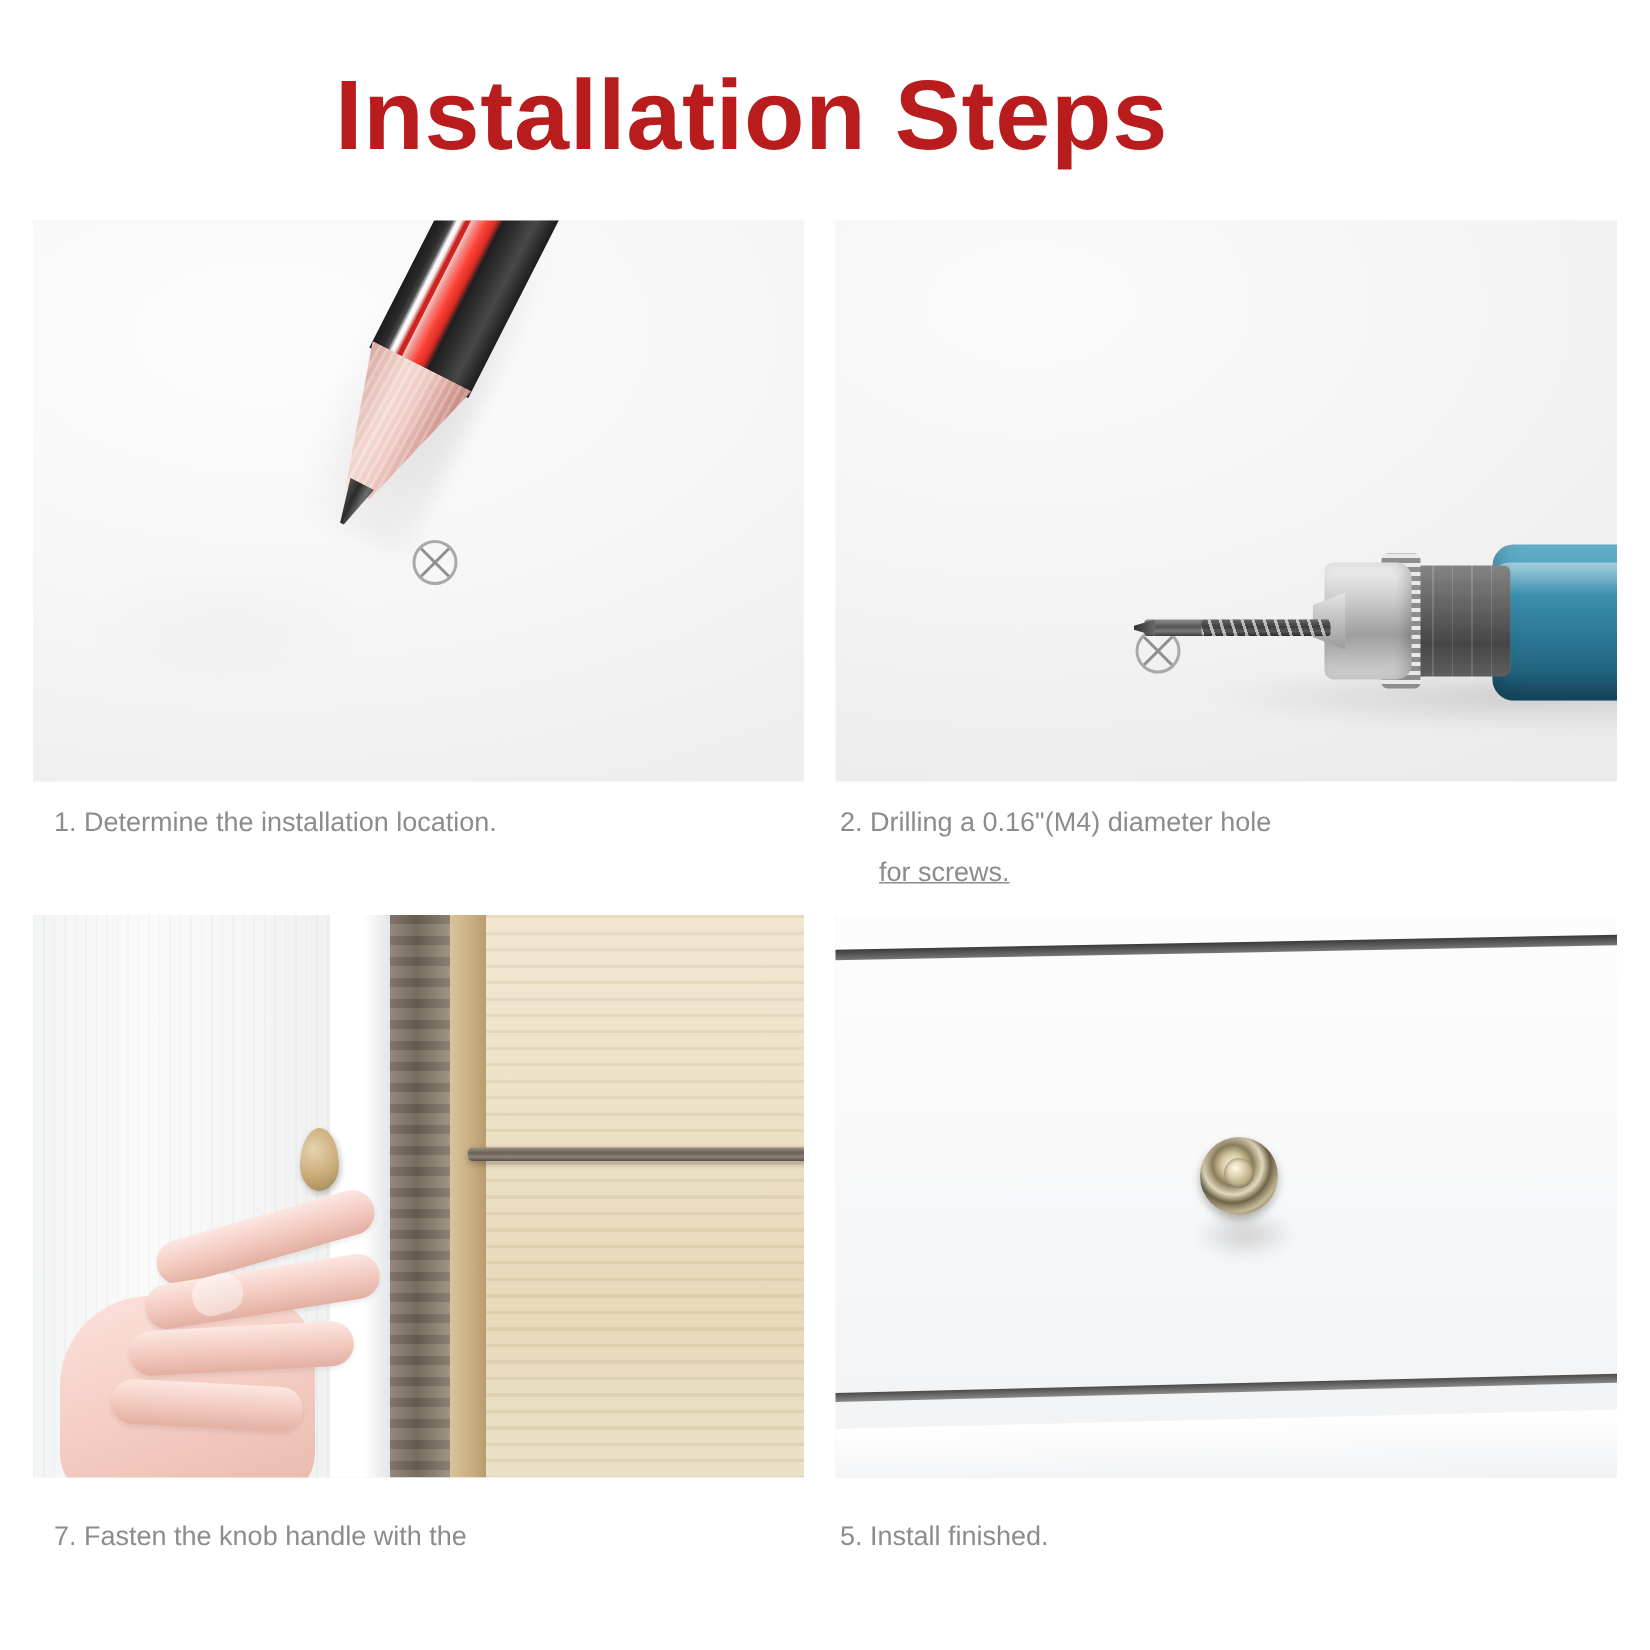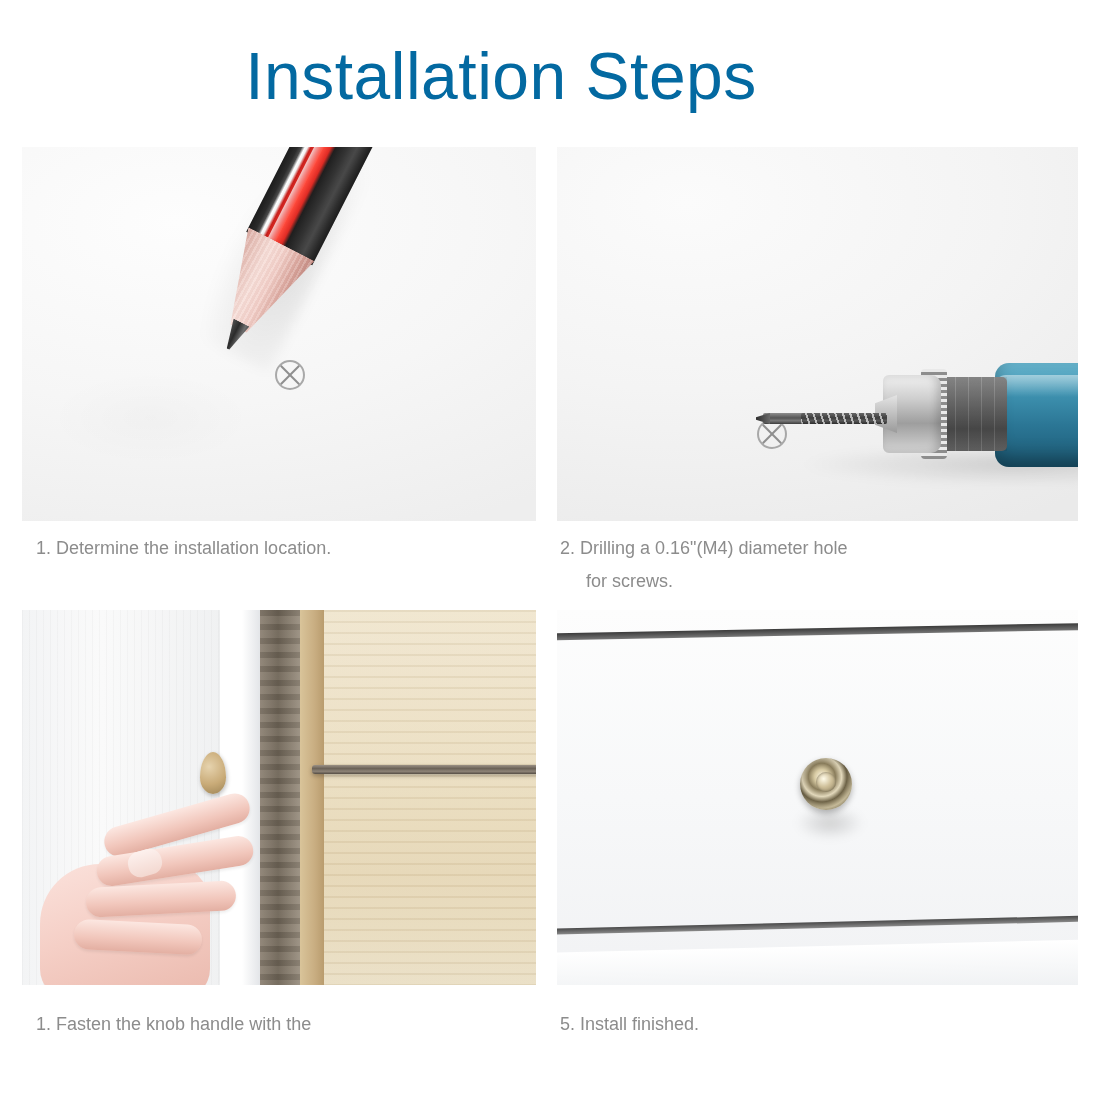--- a/index.html
+++ b/index.html
@@ -8,40 +8,40 @@
     font-family:"Liberation Sans", sans-serif;
     overflow:hidden;position:relative;
   }
   #page{position:relative;width:1100px;height:1100px;}
 
   
   .title{
     position:absolute;left:0;top:36px;width:1002px;
     text-align:center;
     font-size:66px;line-height:80px;
-    color:#0369a1;font-weight:400;letter-spacing:0.5px;
+    color:#b91c1c;font-weight:700;letter-spacing:0.5px;
     white-space:nowrap;
   }
 
   
   .panel{position:absolute;overflow:hidden;background:#f2f2f2;}
   .p1{left:22px;  top:147px; width:514px; height:374px;}
   .p2{left:557px; top:147px; width:521px; height:374px;}
   .p3{left:22px;  top:610px; width:514px; height:375px;}
   .p4{left:557px; top:610px; width:521px; height:375px;}
 
   .caption{
     position:absolute;color:#8c8c8c;font-size:18px;line-height:33px;
     font-weight:400;
   }
   .c1{left:36px;  top:532px; width:510px;}
   .c2{left:560px; top:532px; width:520px;}
   .c3{left:36px;  top:1008px;width:500px;}
   .c4{left:560px; top:1008px;width:500px;}
-  .caption .ln2{display:block;padding-left:26px;}
+  .caption .ln2{display:block;padding-left:26px;text-decoration:underline;}
 
   
   .board1{position:absolute;inset:0;
     background:
       radial-gradient(120% 90% at 30% 20%, #fdfdfd 0%, #f6f6f6 55%, #eeeeee 100%);
   }
   .board1:after{ 
     content:"";position:absolute;left:5%;top:60%;width:40%;height:25%;
     background:radial-gradient(ellipse at center,rgba(0,0,0,.018),rgba(0,0,0,0) 70%);
   }
@@ -343,21 +343,21 @@
     <div class="hand">
       <div class="palm"></div>
       <div class="f f1"></div>
       <div class="f f2"></div>
       <div class="f f3"></div>
       <div class="f f4"></div>
       <div class="nail"></div>
     </div>
   </div>
   <div class="caption c3">
-    <span>1. Fasten the knob handle with the</span>
+    <span>7. Fasten the knob handle with the</span>
   </div>
 
   <div class="panel p4">
     <div class="drawer"></div>
     <div class="gaptop"></div>
     <div class="gapbot"></div>
     <div class="lipbot"></div>
     <div class="knobshadow"></div>
     <div class="knob">
       <div class="stem"></div>

